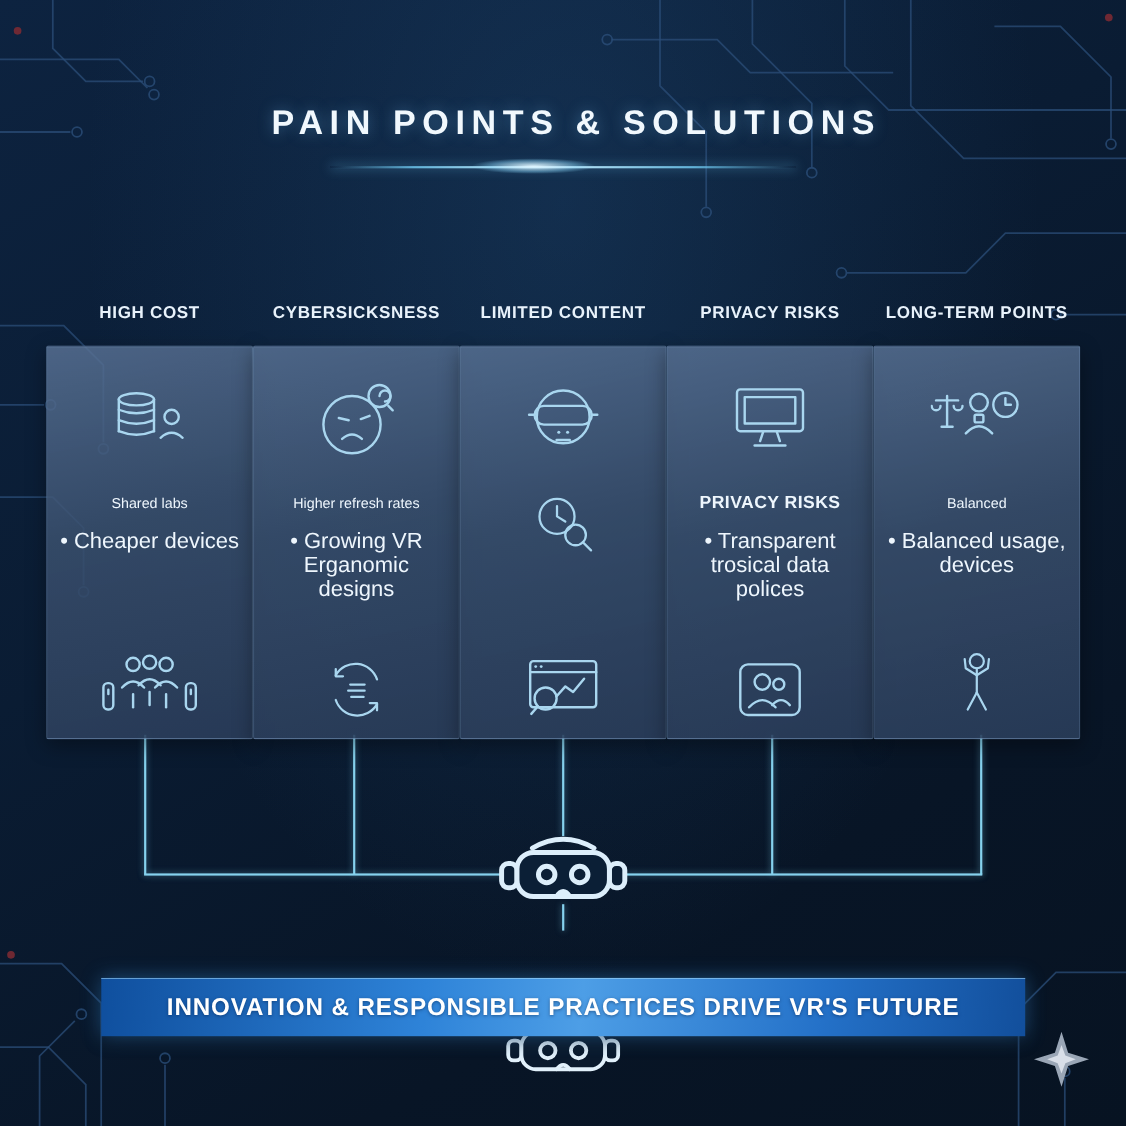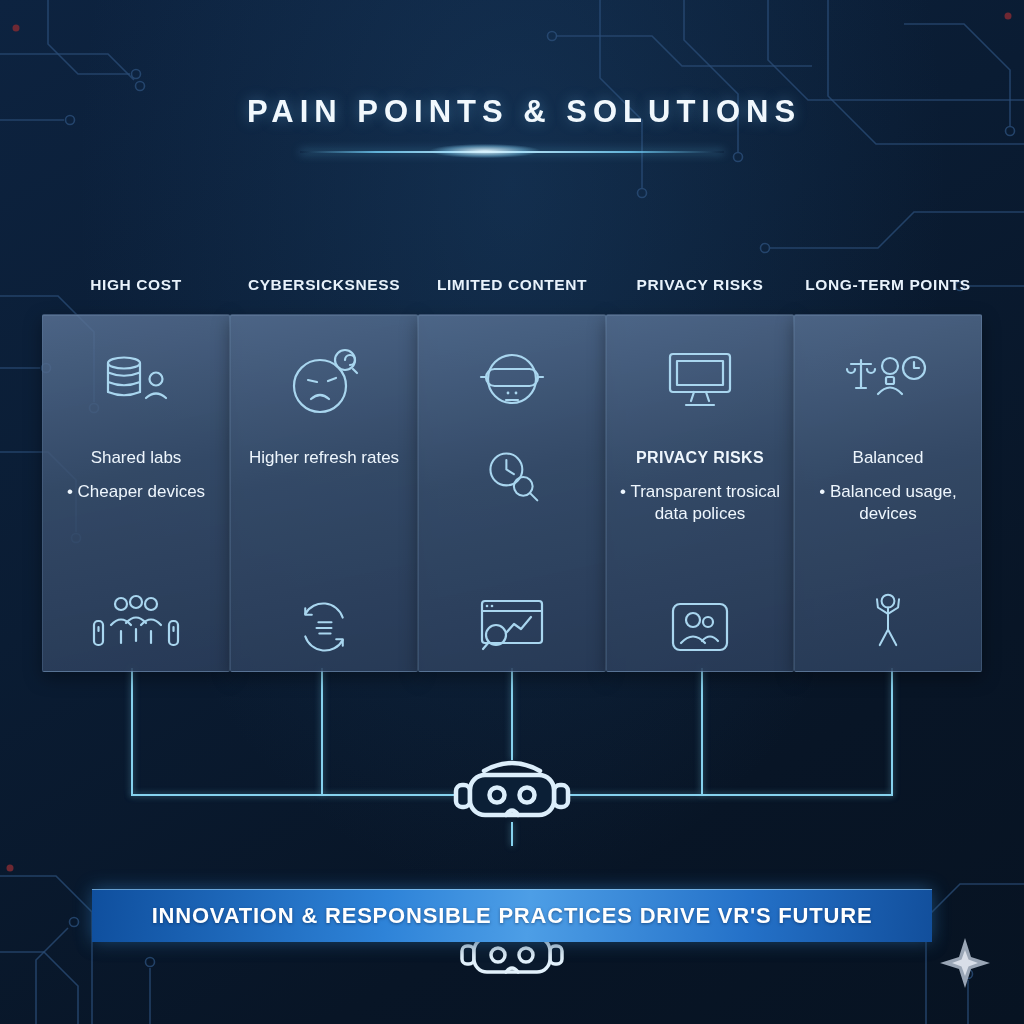--- a/index.html
+++ b/index.html
@@ -39,23 +39,23 @@
     font-size:15.5px;font-weight:700;letter-spacing:.6px;color:#e8f2fb;
   }
   .card{
     height:356px;border-radius:2px;display:flex;flex-direction:column;
     background:linear-gradient(168deg,rgba(90,115,150,.82) 0%,rgba(58,80,110,.86) 45%,rgba(42,61,90,.9) 100%);
     border:1px solid rgba(150,190,225,.18);
     box-shadow:0 6px 18px rgba(0,0,0,.35), inset 0 1px 0 rgba(190,220,245,.12);
   }
   .icon-top{height:88px;margin-top:22px;display:flex;align-items:center;justify-content:center;}
   .text-zone{margin-top:22px;padding:0 8px;text-align:center;}
-  .sol-line1{font-size:17px;line-height:22px;color:#eef6fd;margin-bottom:12px;}
+  .sol-line1{font-size:13px;line-height:22px;color:#eef6fd;margin-bottom:12px;}
   .sol-line1.emph{font-weight:700;font-size:16px;letter-spacing:.4px;}
-  .sol-line2{font-size:17px;line-height:22px;color:#eef6fd;}
+  .sol-line2{font-size:20px;line-height:22px;color:#eef6fd;}
   .icon-mid{height:58px;margin:0 auto 16px;display:flex;align-items:center;justify-content:center;}
   .icon-bottom{margin-top:auto;margin-bottom:14px;display:flex;justify-content:center;}
 
   .oicon path,.oicon circle,.oicon rect,.oicon ellipse{
     stroke:#a9d6ef;fill:none;stroke-width:2.2;stroke-linecap:round;stroke-linejoin:round;
   }
   .oicon .dot{fill:#a9d6ef;stroke:none;}
 
   .connectors{position:absolute;inset:0;z-index:1;}
   .vline,.hline{
@@ -204,20 +204,21 @@
             <path d="M24 38 l9 2"></path>
               <path d="M44 39 l8 -3"></path>
             <path d="M27 57 q9 -8 18 0"></path>
             <circle cx="61" cy="18" r="10"></circle>
             <path d="M61 18 a5 5 0 1 1 5 5"></path>
             <path d="M69 27 l4 4"></path>
           </svg>
         </div>
         <div class="text-zone">
           <div class="sol-line1">Higher refresh rates</div>
+          <div class="sol-line2">• Growing VR Erganomic designs</div>
         </div>
         <div class="icon-bottom oicon">
           <svg viewBox="0 0 64 64" width="60" height="60">
             <path d="M52 22 a22 22 0 0 0 -40 -4"></path>
             <path d="M12 12 v7 h7"></path>
             <path d="M12 42 a22 22 0 0 0 40 4"></path>
             <path d="M52 52 v-7 h-7"></path>
             <path d="M26 27 h14"></path>
               <path d="M24 33 h16"></path>
               <path d="M27 39 h12"></path>

